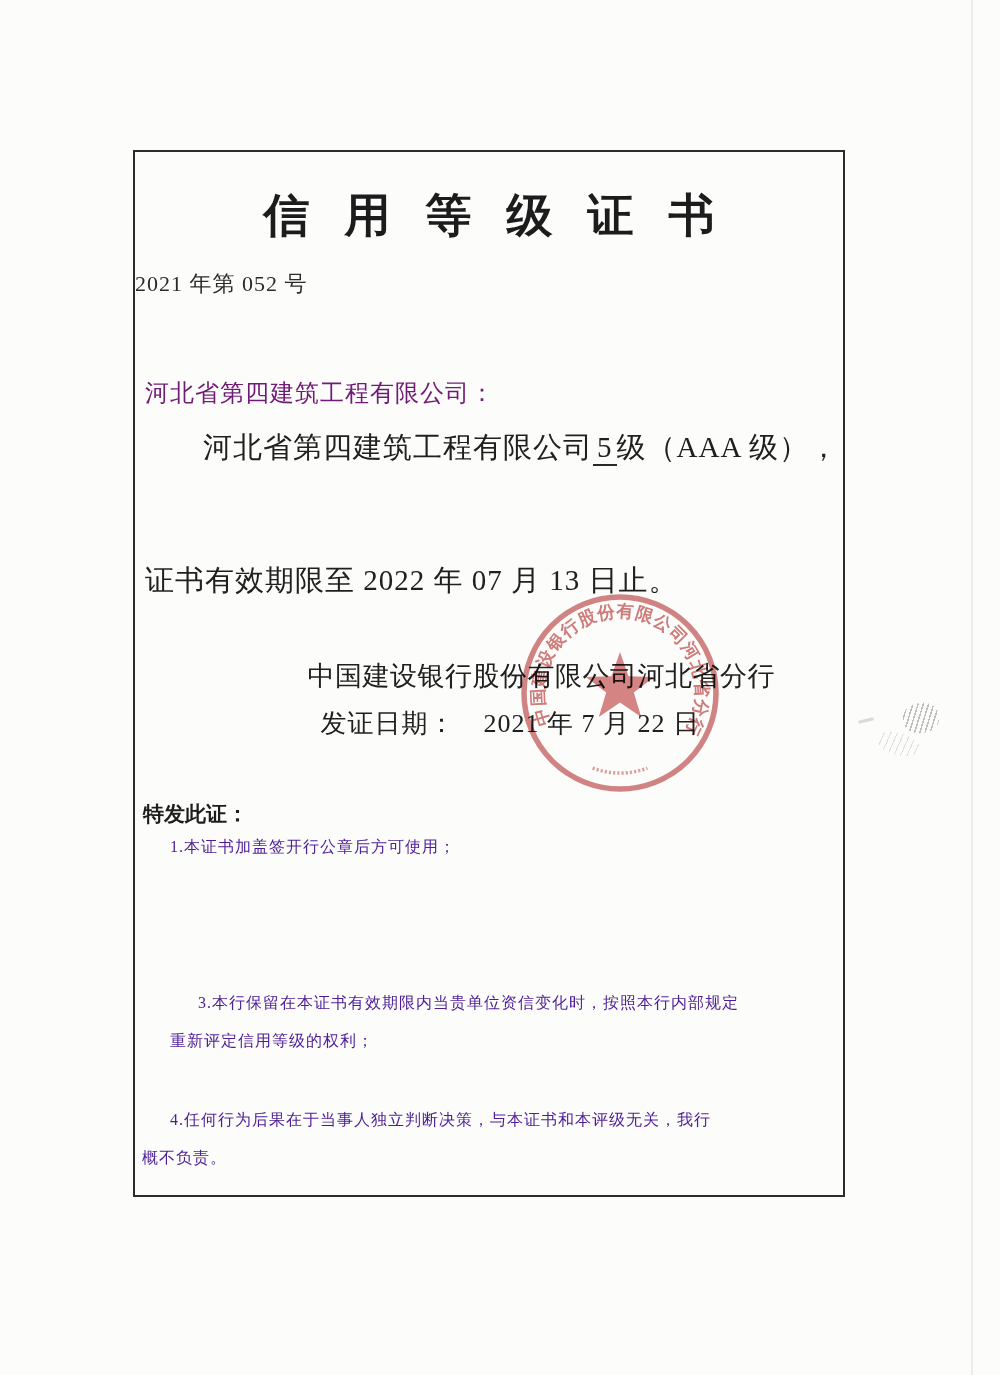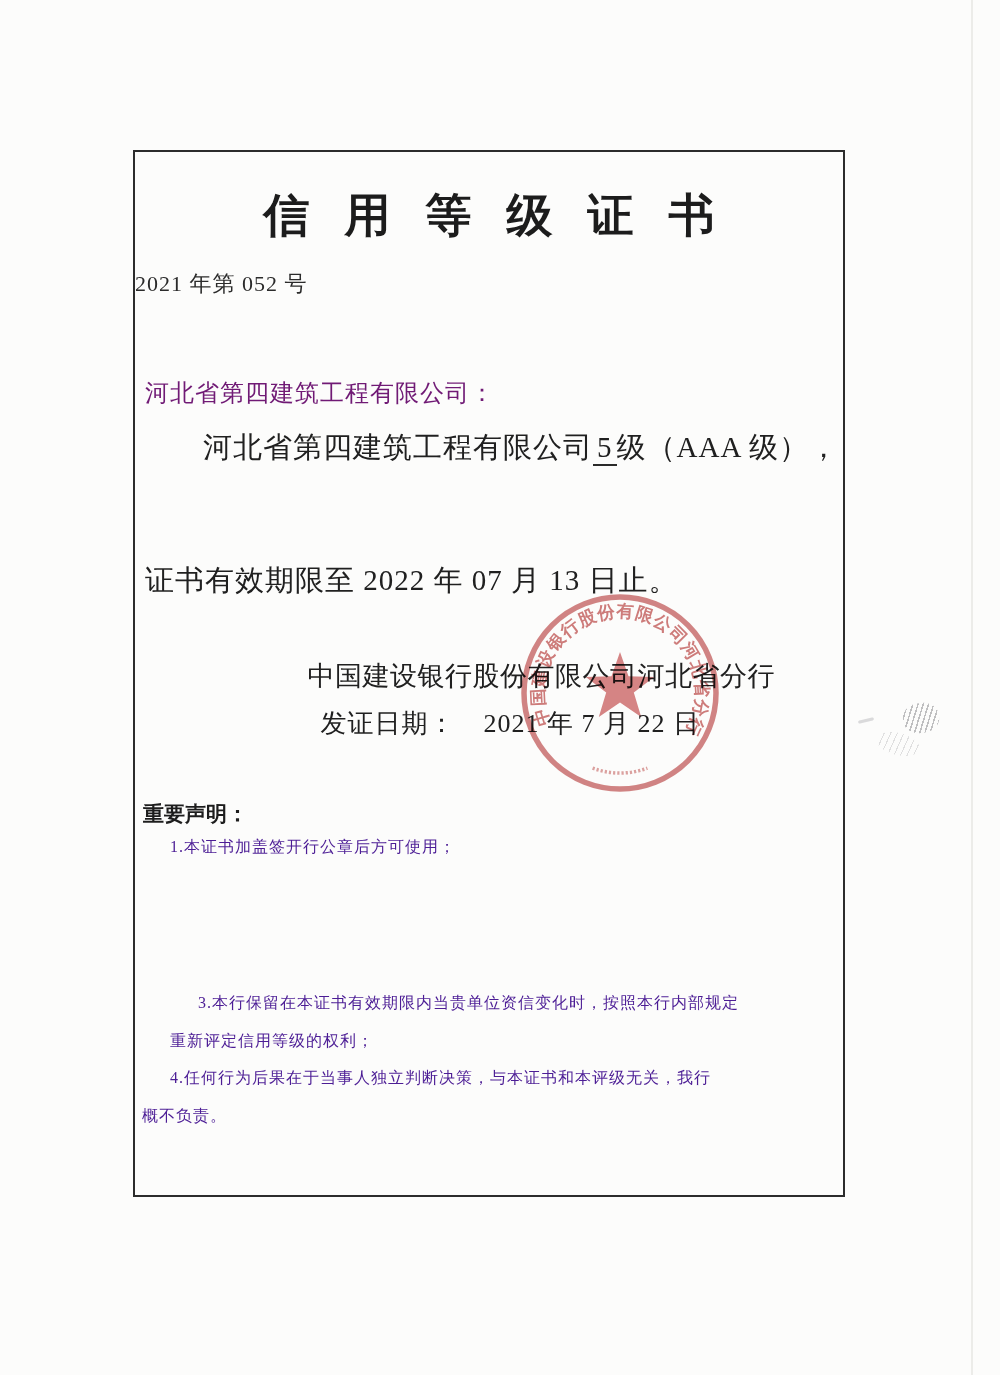--- a/index.html
+++ b/index.html
@@ -70,21 +70,21 @@
   .decl-heading{
     top:651px;left:8px;
     font-family:"Liberation Sans","DejaVu Sans",sans-serif;
     font-weight:700;font-size:21px;line-height:1;color:#1d1d1d;
     white-space:nowrap;
   }
   .decl-item{left:7px;right:5px;}
   .decl-item-1{top:676px;}
   .decl-item-2{top:717px;}
   .decl-item-3{top:832px;margin-left:28px;}
-  .decl-item-4{top:907px;}
+  .decl-item-4{top:949px;}
   .decl-line{
     font-size:16px;line-height:38px;letter-spacing:1px;
     color:#4c1d95;white-space:nowrap;
   }
   .decl-line.first{padding-left:28px;}
   
   .seal{
     position:absolute;left:375px;top:431px;width:220px;height:220px;
     mix-blend-mode:multiply;opacity:0.85;
     pointer-events:none;
@@ -135,21 +135,21 @@
         <path id="sealArc" d="M 41.1 142.1 A 76 76 0 1 1 178.9 142.1" fill="none"></path>
       </defs>
       <circle cx="110" cy="110" r="96" fill="none" stroke-width="5.5" opacity="0.82" stroke="#c0504f"></circle>
       <polygon points="110,69 118.5,93.3 144.2,93.9 123.8,109.5 131.2,134.1 110,119.5 88.8,134.1 96.2,109.5 75.8,93.9 101.5,93.3" fill="#cb6160" opacity="0.9"></polygon>
       <text font-size="17.5" font-weight="bold" letter-spacing="0.8" opacity="0.88" font-family="Liberation Sans, DejaVu Sans, sans-serif" fill="#c0504f">
         <textPath href="#sealArc" startOffset="2">中国建设银行股份有限公司河北省分行</textPath>
       </text>
       <path d="M 82.6 185.2 A 80 80 0 0 0 137.4 185.2" fill="none" stroke="#c86462" stroke-width="3.5" stroke-dasharray="2.2,2" opacity="0.7"></path>
     </svg>
 
-    <div class="abs decl-heading">重要声明：</div>
+    <div class="abs decl-heading">特发此证：</div>
 
     <div class="abs decl-item decl-item-1">
       <div class="decl-line first">1.本证书加盖签开行公章后方可使用；</div>
     </div>
 
 
     <div class="abs decl-item decl-item-3">
       <div class="decl-line first">3.本行保留在本证书有效期限内当贵单位资信变化时，按照本行内部规定</div>
       <div class="decl-line">重新评定信用等级的权利；</div>
     </div>

